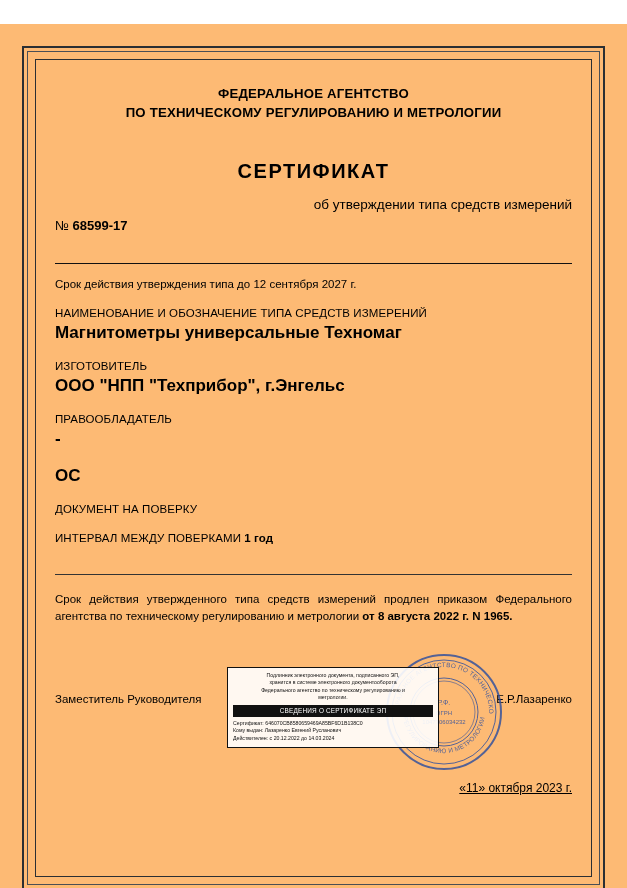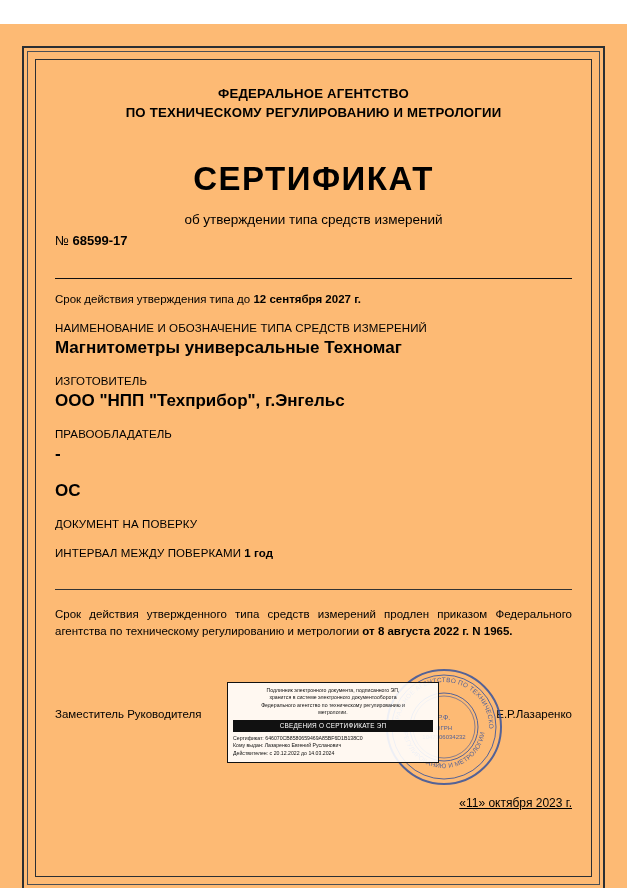--- a/index.html
+++ b/index.html
@@ -60,26 +60,26 @@
     text-align: center;
     font-weight: bold;
     font-size: 13.2px;
     letter-spacing: 0.2px;
     line-height: 19px;
     margin-top: 10px;
   }
   .cert-title {
     text-align: center;
     font-weight: bold;
-    font-size: 33px;
+    font-size: 20px;
     letter-spacing: 1.5px;
     margin-top: 38px;
   }
   .cert-sub {
-    text-align: center;
+    text-align: right;
     font-size: 13.5px;
     margin-top: 14px;
   }
   .cert-num {
     text-align: left;
     font-size: 13px;
     margin-top: 6px;
   }
   .cert-num b { font-weight: bold; }
 
@@ -88,21 +88,21 @@
     border-top: 1px solid #111;
     margin: 30px 0 0 0;
     height: 0;
   }
   .hr.thin { border-top: 1px solid #333; }
 
   .validity {
     font-size: 11.5px;
     margin-top: 14px;
   }
-  .validity b { font-weight: bold; text-align: right; }
+  .validity b { font-weight: normal; text-align: right; }
 
   .field {
     margin-top: 17px;
   }
   .field-label {
     font-size: 11.5px;
     letter-spacing: 0.1px;
   }
   .field-value {
     font-size: 17px;

